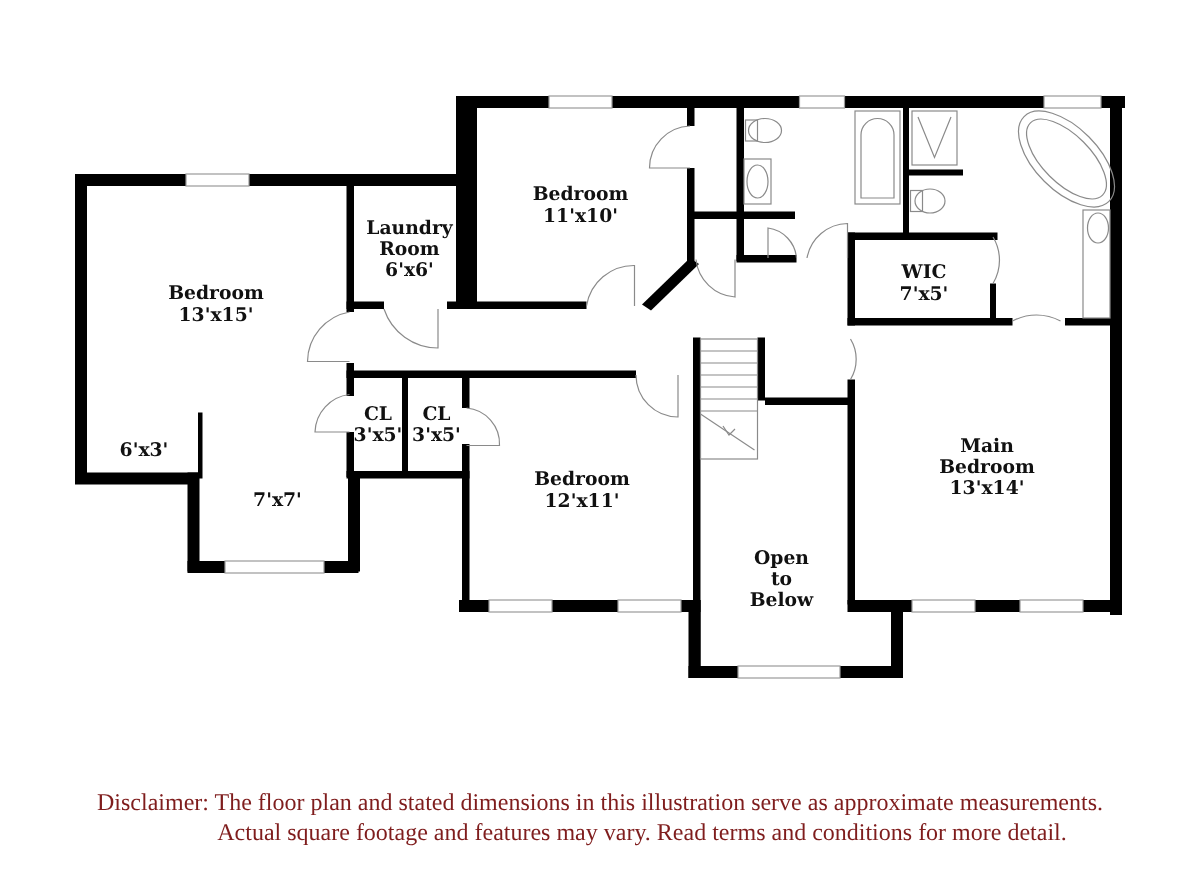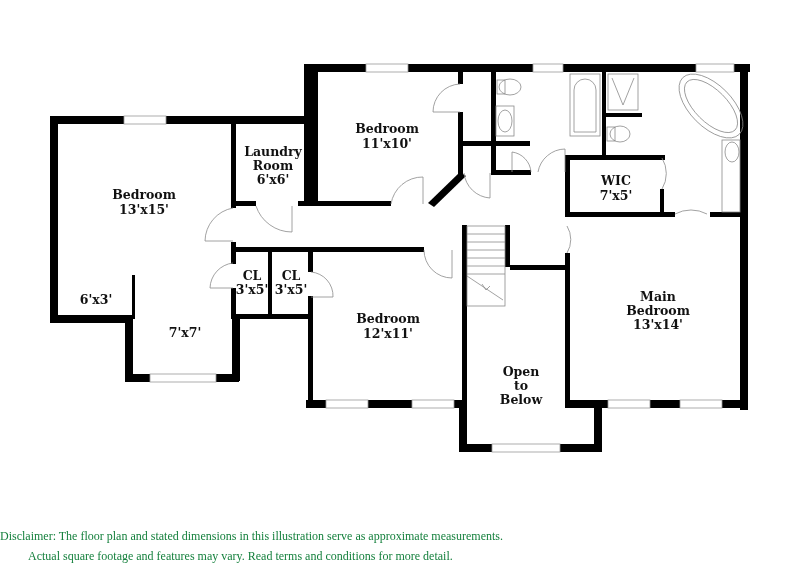--- a/index.html
+++ b/index.html
@@ -3,21 +3,21 @@
   <meta charset="utf-8">
   <style>
     html, body { margin: 0; padding: 0; background: #ffffff; }
     body { width: 800px; height: 582px; position: relative; overflow: hidden; font-family: "DejaVu Serif", "Liberation Serif", serif; }
     #plan { position: absolute; left: 0; top: 0; width: 800px; height: 582px; }
     .label { font-family: "DejaVu Serif", "Liberation Serif", serif; font-weight: bold; font-size: 12.5px; fill: #111; text-anchor: middle; }
     .wall { fill: #000; }
     .win { fill: #ffffff; stroke: #9a9a9a; stroke-width: 0.8; }
     .door { fill: none; stroke: #8a8a8a; stroke-width: 0.8; }
     .fix { fill: none; stroke: #8a8a8a; stroke-width: 0.8; }
-    .disclaimer { position: absolute; left: 0; width: 800px; font-family: "Liberation Serif", "DejaVu Serif", serif; font-size: 12px; color: #15803d; line-height: 16px; }
+    .disclaimer { position: absolute; left: 0; width: 800px; text-align: center; font-family: "Liberation Serif", "DejaVu Serif", serif; font-size: 16px; color: #7f1d1d; line-height: 16px; }
   </style>
 </head>
 <body>
 
 <svg id="plan" viewBox="0 0 800 582" xmlns="http://www.w3.org/2000/svg">
 
   <g>
 
     <rect class="wall" x="50" y="116" width="8" height="206"></rect>
     <rect class="wall" x="50" y="116" width="264" height="8"></rect>

